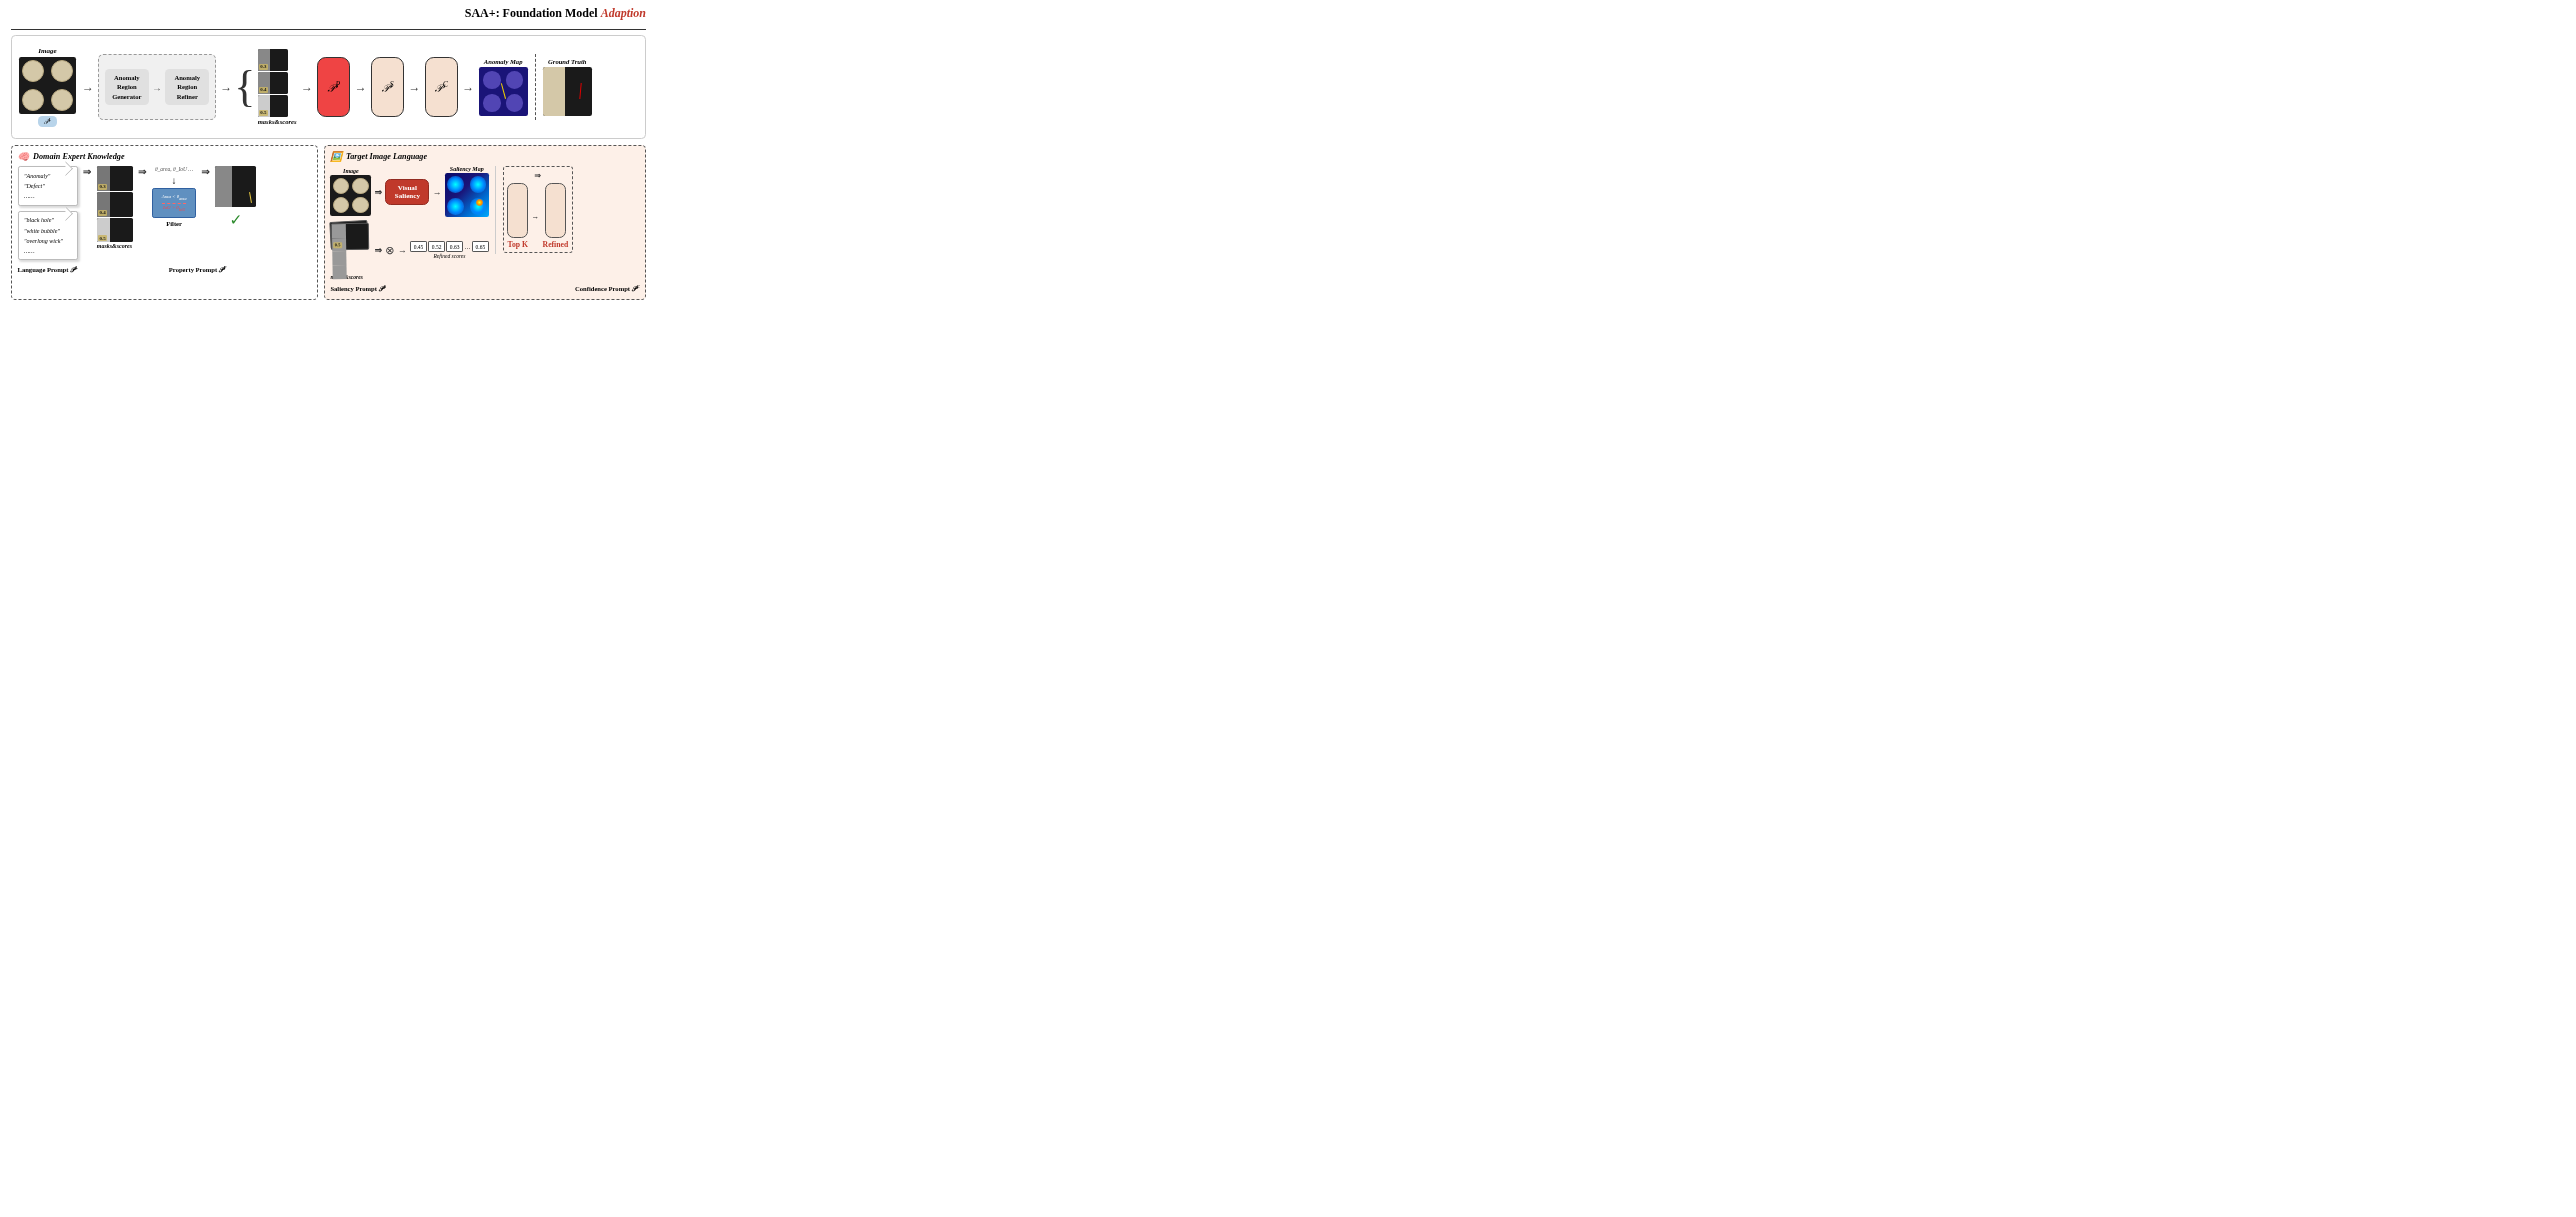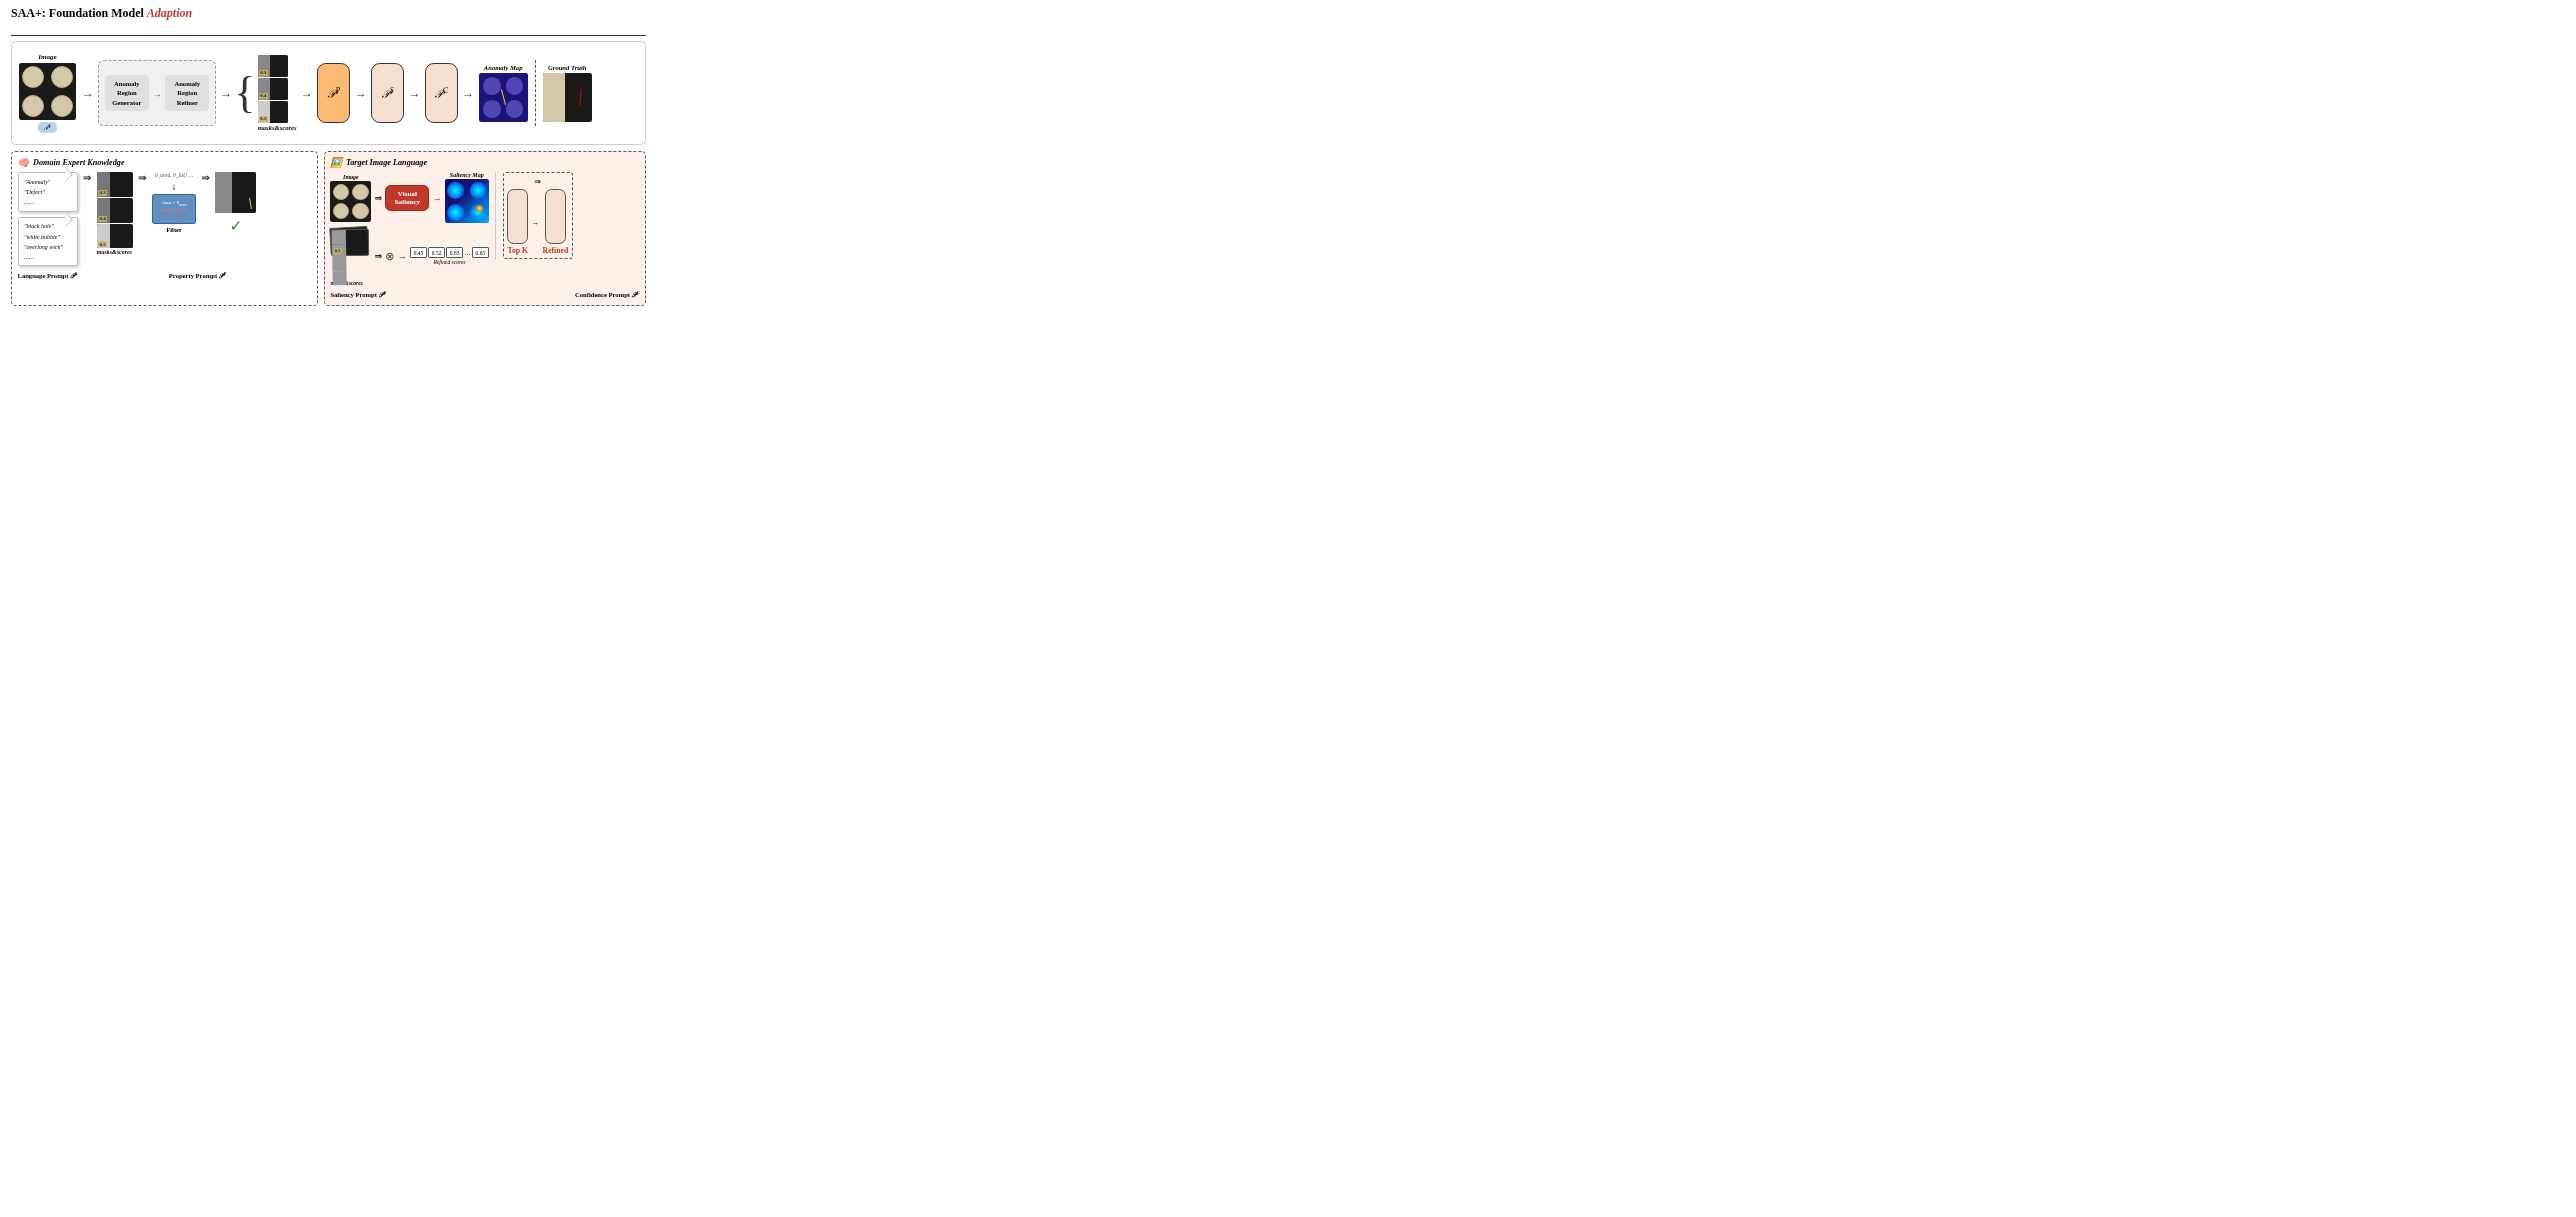--- a/index.html
+++ b/index.html
@@ -6,26 +6,26 @@
     body {
       font-family: 'Times New Roman', Times, serif;
       background: #fff;
       width: 657px;
       min-height: 312px;
       padding: 5.5px 11px;
     }
 
     
     .page-title {
-      text-align: left;
+      text-align: right;
       font-size: 12px;
       font-weight: bold;
       margin-bottom: 5.5px;
       border-bottom: 1.1px solid #333;
-      padding-bottom: 14px;
+      padding-bottom: 8px;
     }
     .page-title .adaption {
       color: #c0392b;
       font-style: italic;
       font-weight: bold;
     }
 
     
     .top-row {
       display: flex;
@@ -160,21 +160,21 @@
       border: 1.1px solid #333;
       border-radius: 8.8px;
       display: flex;
       align-items: center;
       justify-content: center;
       font-size: 11px;
       font-style: italic;
       width: 33px;
       height: 60px;
     }
-    .process-box.blue { background: #fdba74; }
+    .process-box.blue { background: #ef4444; }
     .process-box.peach { background: #f5e0d0; }
 
     
     .anomaly-map-block {
       display: flex;
       flex-direction: column;
       align-items: center;
       gap: 2.2px;
     }
     .anomaly-map-img {

